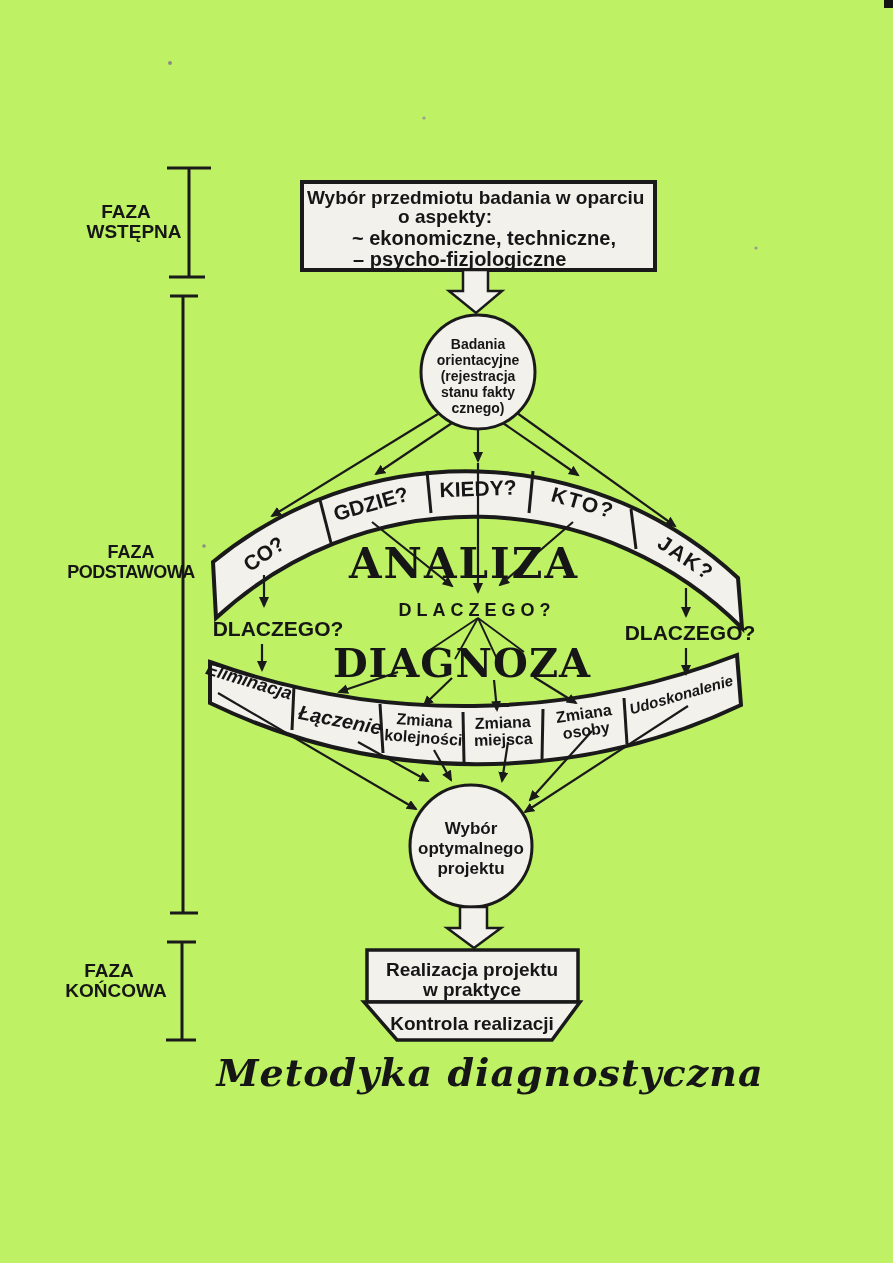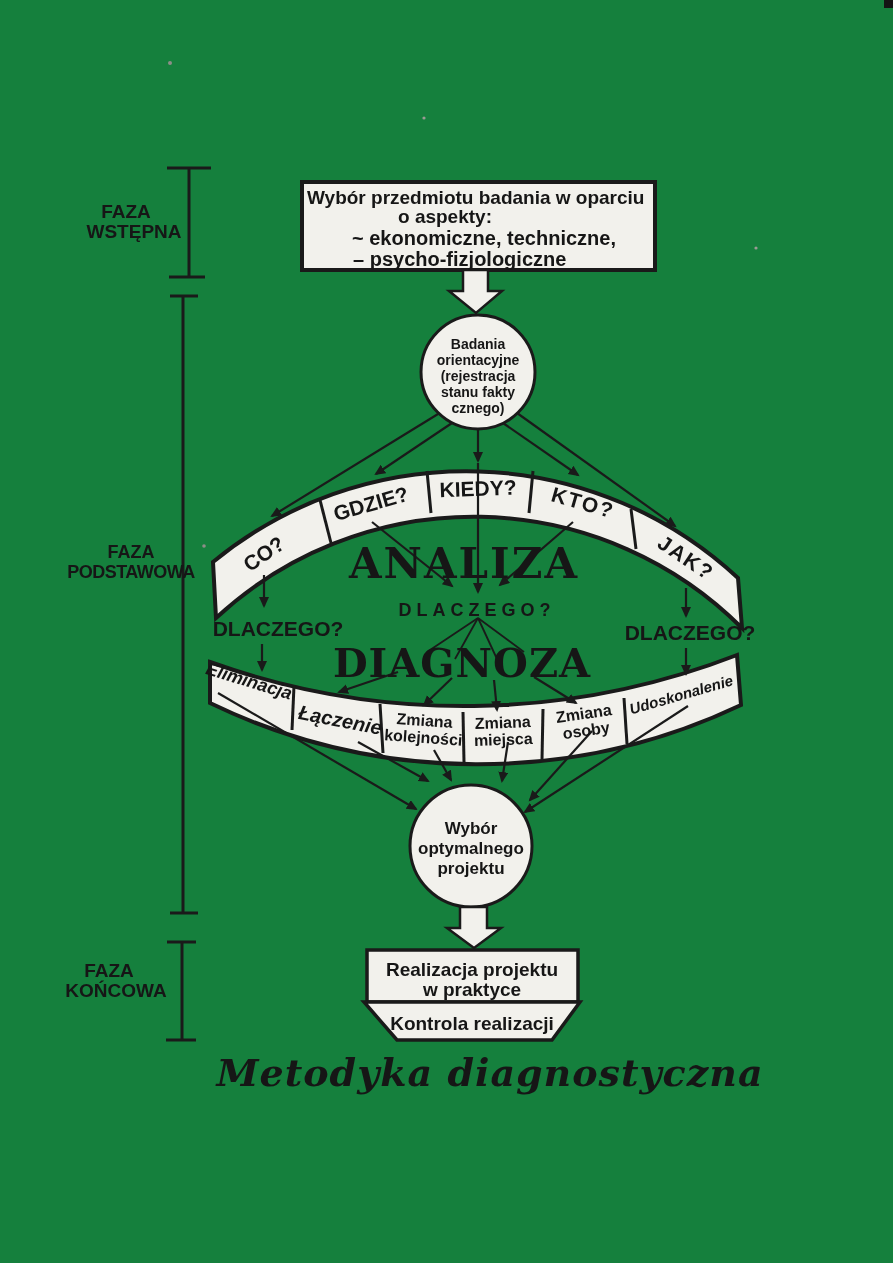--- a/index.html
+++ b/index.html
@@ -1,18 +1,18 @@
 <!DOCTYPE html>
 <html><head>
 <meta charset="utf-8">
 <style>
   html,body{margin:0;padding:0;background:#e8e8e4;}
   .page{
     width:893px;height:1263px;position:relative;
-    background:#15803d;overflow:hidden;
+    background:#bef264;overflow:hidden;
     font-family:"Liberation Sans",sans-serif;
   }
   svg{display:block}
   .ink{stroke:#1a1a1a;fill:none}
   .w2{stroke-width:2.2}
   .w3{stroke-width:3}
   .w4{stroke-width:4}
   .shape{fill:#f2f1ec;stroke:#1a1a1a}
   text{fill:#161616;font-family:"Liberation Sans",sans-serif;}
   .hand{font-weight:bold;}

